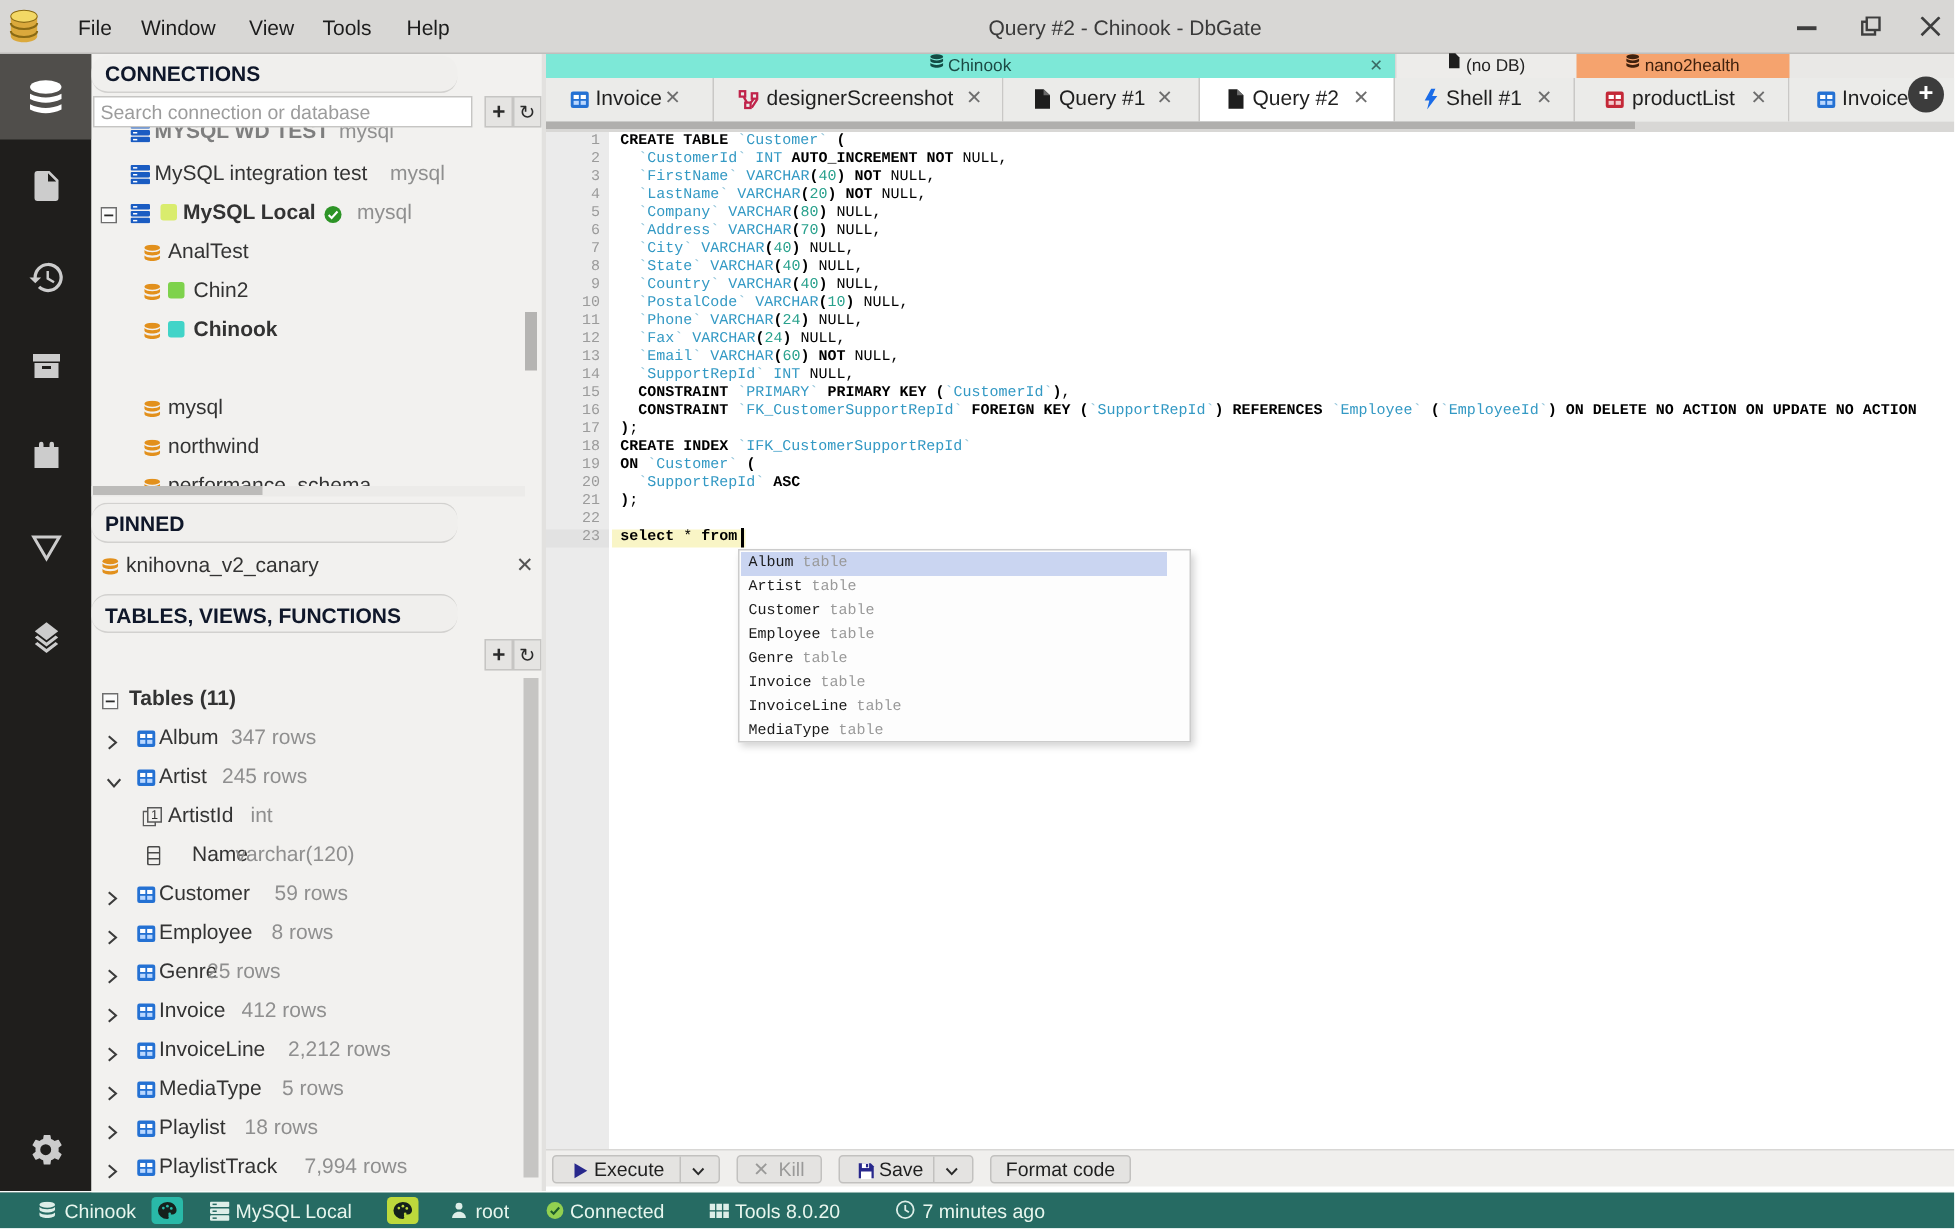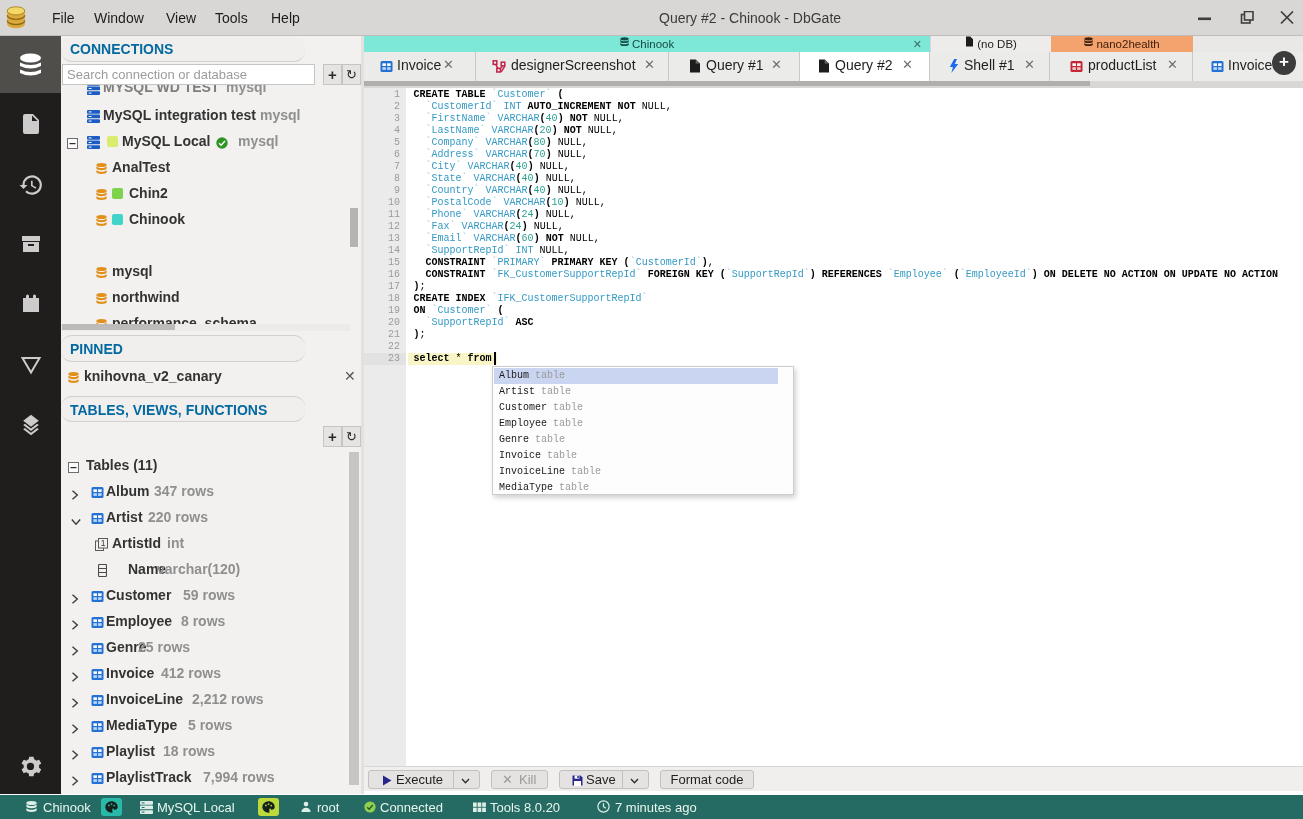--- a/index.html
+++ b/index.html
@@ -10,27 +10,27 @@
 
 #titlebar { left:0; top:0; width:1303px; height:36px; background:#d8d7d5; border-bottom:1px solid #bfbebc; }
 .menuitem { position:absolute; top:0; height:36px; line-height:36px; font-size:14px; color:#1c1c1c; }
 #wintitle { position:absolute; left:659px; top:0; height:36px; line-height:37px; font-size:14px; color:#3a3a3a; }
 
 #rail { left:0; top:36px; width:61px; height:759px; background:#1f1e1c; }
 #railsel { position:absolute; left:0; top:0; width:61px; height:57px; background:#504e4b; }
 .railic { position:absolute; left:0; width:61px; text-align:center; }
 
 #panel { left:61px; top:36px; width:300px; height:759px; background:#f2f1ef; }
-.sechead { position:absolute; left:0; width:244px; background:#f0efed; border-bottom:1px solid #d2d1cf; font-weight:bold; font-size:14px; color:#0369a1;border-radius:11px; }
+.sechead { position:absolute; left:0; width:244px; background:#f0efed; border-bottom:1px solid #d2d1cf; font-weight:bold; font-size:14px; color:#0f172a;border-radius:11px; }
 .sechead span { position:absolute; left:9px; }
 .srchbox { position:absolute; background:#ffffff; border:1px solid #c6c5c3; }
 .srchbox span { position:absolute; left:4px; top:2px; font-size:13px; color:#9c9c9c; }
 .sqbtn { position:absolute; width:19px; height:21px; background:#e5e4e2; border:1px solid #c6c5c3; text-align:center; color:#2a2a2a; }
 .row { position:absolute; left:0; width:288px; height:26px; font-size:14px; color:#333333; }
-.row .t { position:absolute; top:4px; white-space:nowrap;font-weight:bold; }
+.row .t { position:absolute; top:4px; white-space:nowrap; }
 .gray { color:#8f8f8f; }
 .chev { position:absolute; top:8px; }
 .chip { position:absolute; width:11px; height:11px; top:7px; border-radius:2px; }
 
 .sb { position:absolute; background:#b5b4b2; }
 .sbl { position:absolute; background:#c6c5c3; }
 
 #statusbar { left:0; top:795px; width:1303px; height:24px; background:#266b63; color:#e8f6ee; font-size:13px; }
 #statusbar .it { position:absolute; top:0; height:24px; line-height:25px; white-space:nowrap; }
 .palchip { position:absolute; top:3px; width:21px; height:18px; border-radius:3px; }
@@ -317,21 +317,21 @@
               <path d="M0.8 1.5 5 6.3 9.2 1.5" fill="none" stroke="#3c3c3c" stroke-width="1.4"></path>
             </svg></span>
           <span style="position:absolute;left:30px;top:7px"><svg width="13" height="13" viewBox="0 0 13 13">
               <rect x="0.5" y="1" width="12" height="11" rx="1.5" fill="#2471d3"></rect>
               <rect x="2.4" y="3.3" width="3.5" height="2.7" fill="#ffffff"></rect>
               <rect x="7.1" y="3.3" width="3.5" height="2.7" fill="#ffffff"></rect>
               <rect x="2.4" y="7.2" width="3.5" height="2.7" fill="#b9d7ff"></rect>
               <rect x="7.1" y="7.2" width="3.5" height="2.7" fill="#b9d7ff"></rect>
             </svg></span>
           <span class="t" style="left:45px">Artist</span>
-          <span class="t gray" style="left:87px">220 rows</span>
+          <span class="t gray" style="left:87px">245 rows</span>
         </div>
       <div class="row" style="top:78px">
           <span style="position:absolute;left:34px;top:7px"><svg width="13" height="13" viewBox="0 0 13 13">
               <rect x="0.5" y="3" width="8" height="9.5" fill="none" stroke="#5a5a5a" stroke-width="1"></rect>
               <rect x="3.5" y="0.5" width="9" height="9.5" fill="#f2f1ef" stroke="#5a5a5a" stroke-width="1"></rect>
               <text x="8" y="8" font-size="8.5" text-anchor="middle" fill="#333333" font-family="Liberation Sans, sans-serif">1</text>
             </svg></span>
           <span class="t" style="left:51px">ArtistId</span>
           <span class="t gray" style="left:106px">int</span>
         </div>

